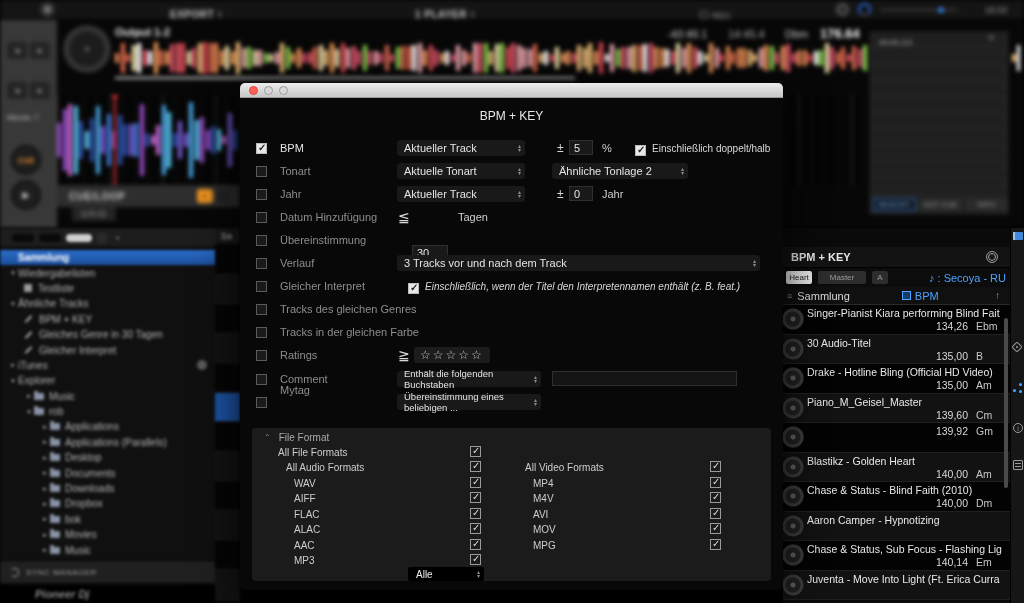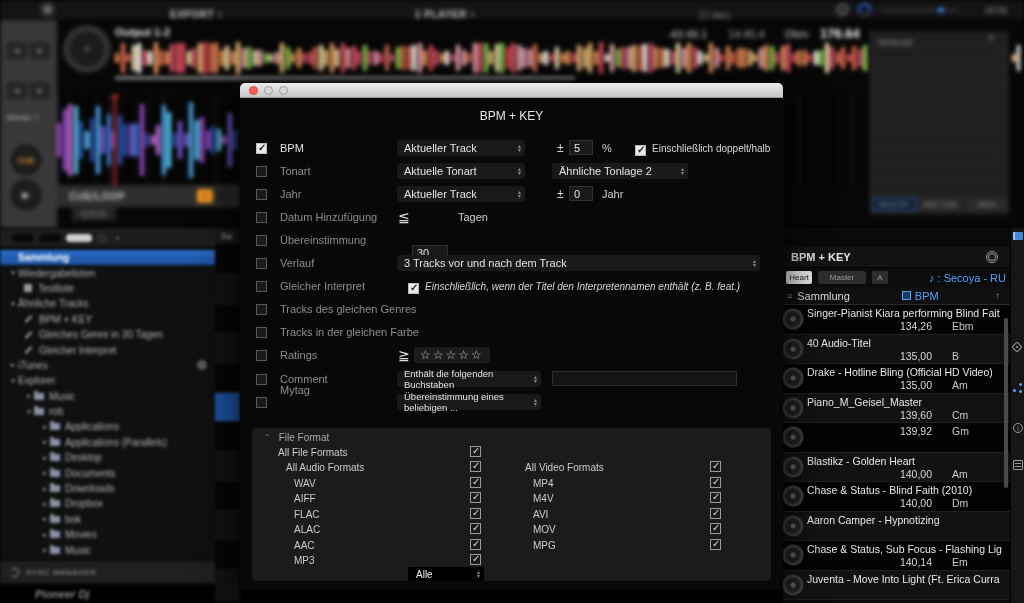--- a/index.html
+++ b/index.html
@@ -116,21 +116,21 @@
   .colarrow{margin-left:auto;margin-right:10px;color:#4da3ff;font-size:10px;}
   .tracklist{left:0;top:77px;width:227px;height:298px;overflow:hidden;}
   .track{position:relative;height:29.5px;border-bottom:1px solid #202020;padding:2px 6px 0 24px;}
   .track.a{background:#030303;} .track.b{background:#121212;}
   .track .art{position:absolute;left:-1px;top:3px;width:22px;height:22px;border-radius:50%;
      background:radial-gradient(circle,#666 0 2px,#222 3px 7px,#3e3e3e 8px 10px,#111 11px);}
   .t-title{font-size:10.5px;color:#e8e8e8;white-space:nowrap;overflow:hidden;line-height:13px;}
   .t-line2{display:flex;align-items:baseline;line-height:12px;}
   .t-artist{font-size:14px;color:#999;margin-top:28px;}
   .t-bpm{margin-left:auto;font-size:10.5px;color:#d8d8d8;}
-  .t-key{width:52px;text-align:left;margin-left:20px;font-size:10.5px;color:#c8c8c8;}
+  .t-key{width:28px;text-align:left;margin-left:8px;font-size:10.5px;color:#c8c8c8;}
   .scrollthumb{left:221px;top:90px;width:4px;height:170px;background:#4a4a4a;border-radius:2px;}
 
   
   .rstrip{left:1010px;top:228px;width:14px;height:375px;background:#161616;border-left:1px solid #000;}
   .panelico{left:2px;top:4px;width:10px;height:8px;background:#3f88d8;border-radius:1px;
      box-shadow:inset 2px 0 0 #9cc4ef;}
   .ric{left:2px;width:10px;height:10px;}
   .tagico{border:1px solid #9a9a9a;border-radius:2px;transform:rotate(45deg);width:8px;height:8px;}
   .tagico:before{content:"";position:absolute;left:2px;top:2px;width:2px;height:2px;border-radius:50%;background:#9a9a9a;}
   .linkico{position:relative;}
@@ -625,21 +625,21 @@
         <div class="track a">
             <span class="art"></span>
             <div class="t-title">Singer-Pianist Kiara performing Blind Fait</div>
             <div class="t-line2">
               <span class="t-bpm">134,26</span>
               <span class="t-key">Ebm</span>
             </div>
           </div>
         <div class="track b">
             <span class="art"></span>
-            <div class="t-title">40 Audio-Titel</div>
+            <div class="t-title">30 Audio-Titel</div>
             <div class="t-line2">
               <span class="t-bpm">135,00</span>
               <span class="t-key">B</span>
             </div>
           </div>
         <div class="track a">
             <span class="art"></span>
             <div class="t-title">Drake - Hotline Bling (Official HD Video)</div>
             <div class="t-line2">
               <span class="t-bpm">135,00</span>

